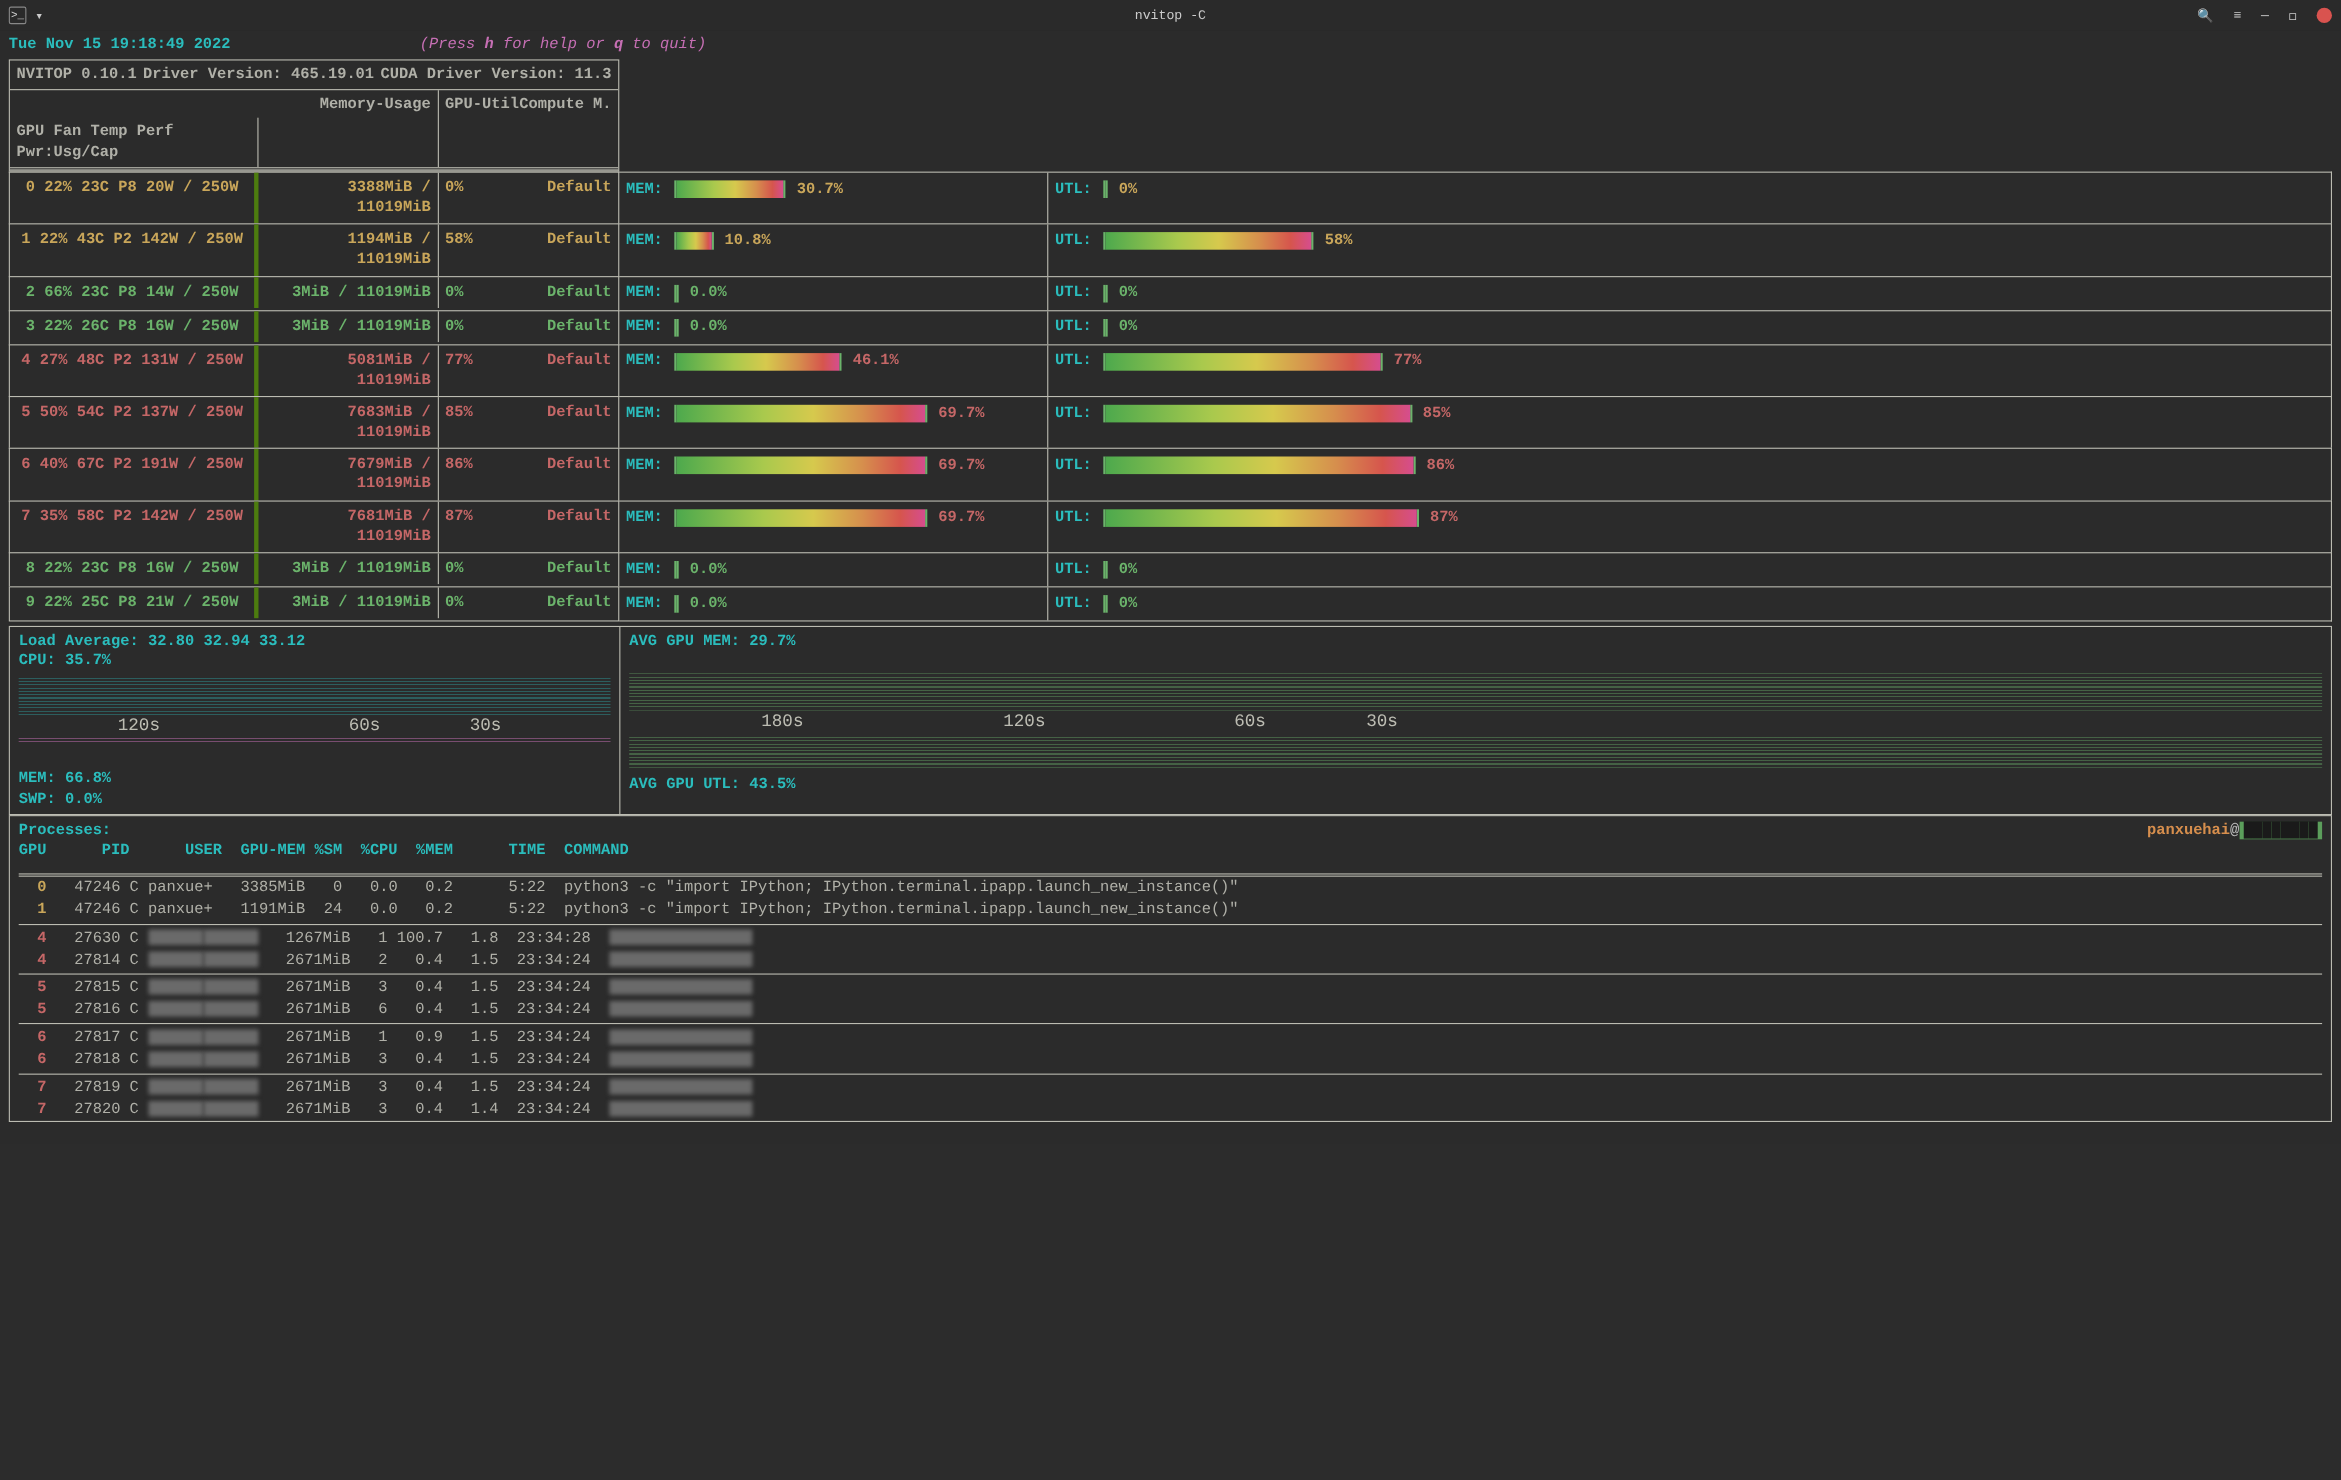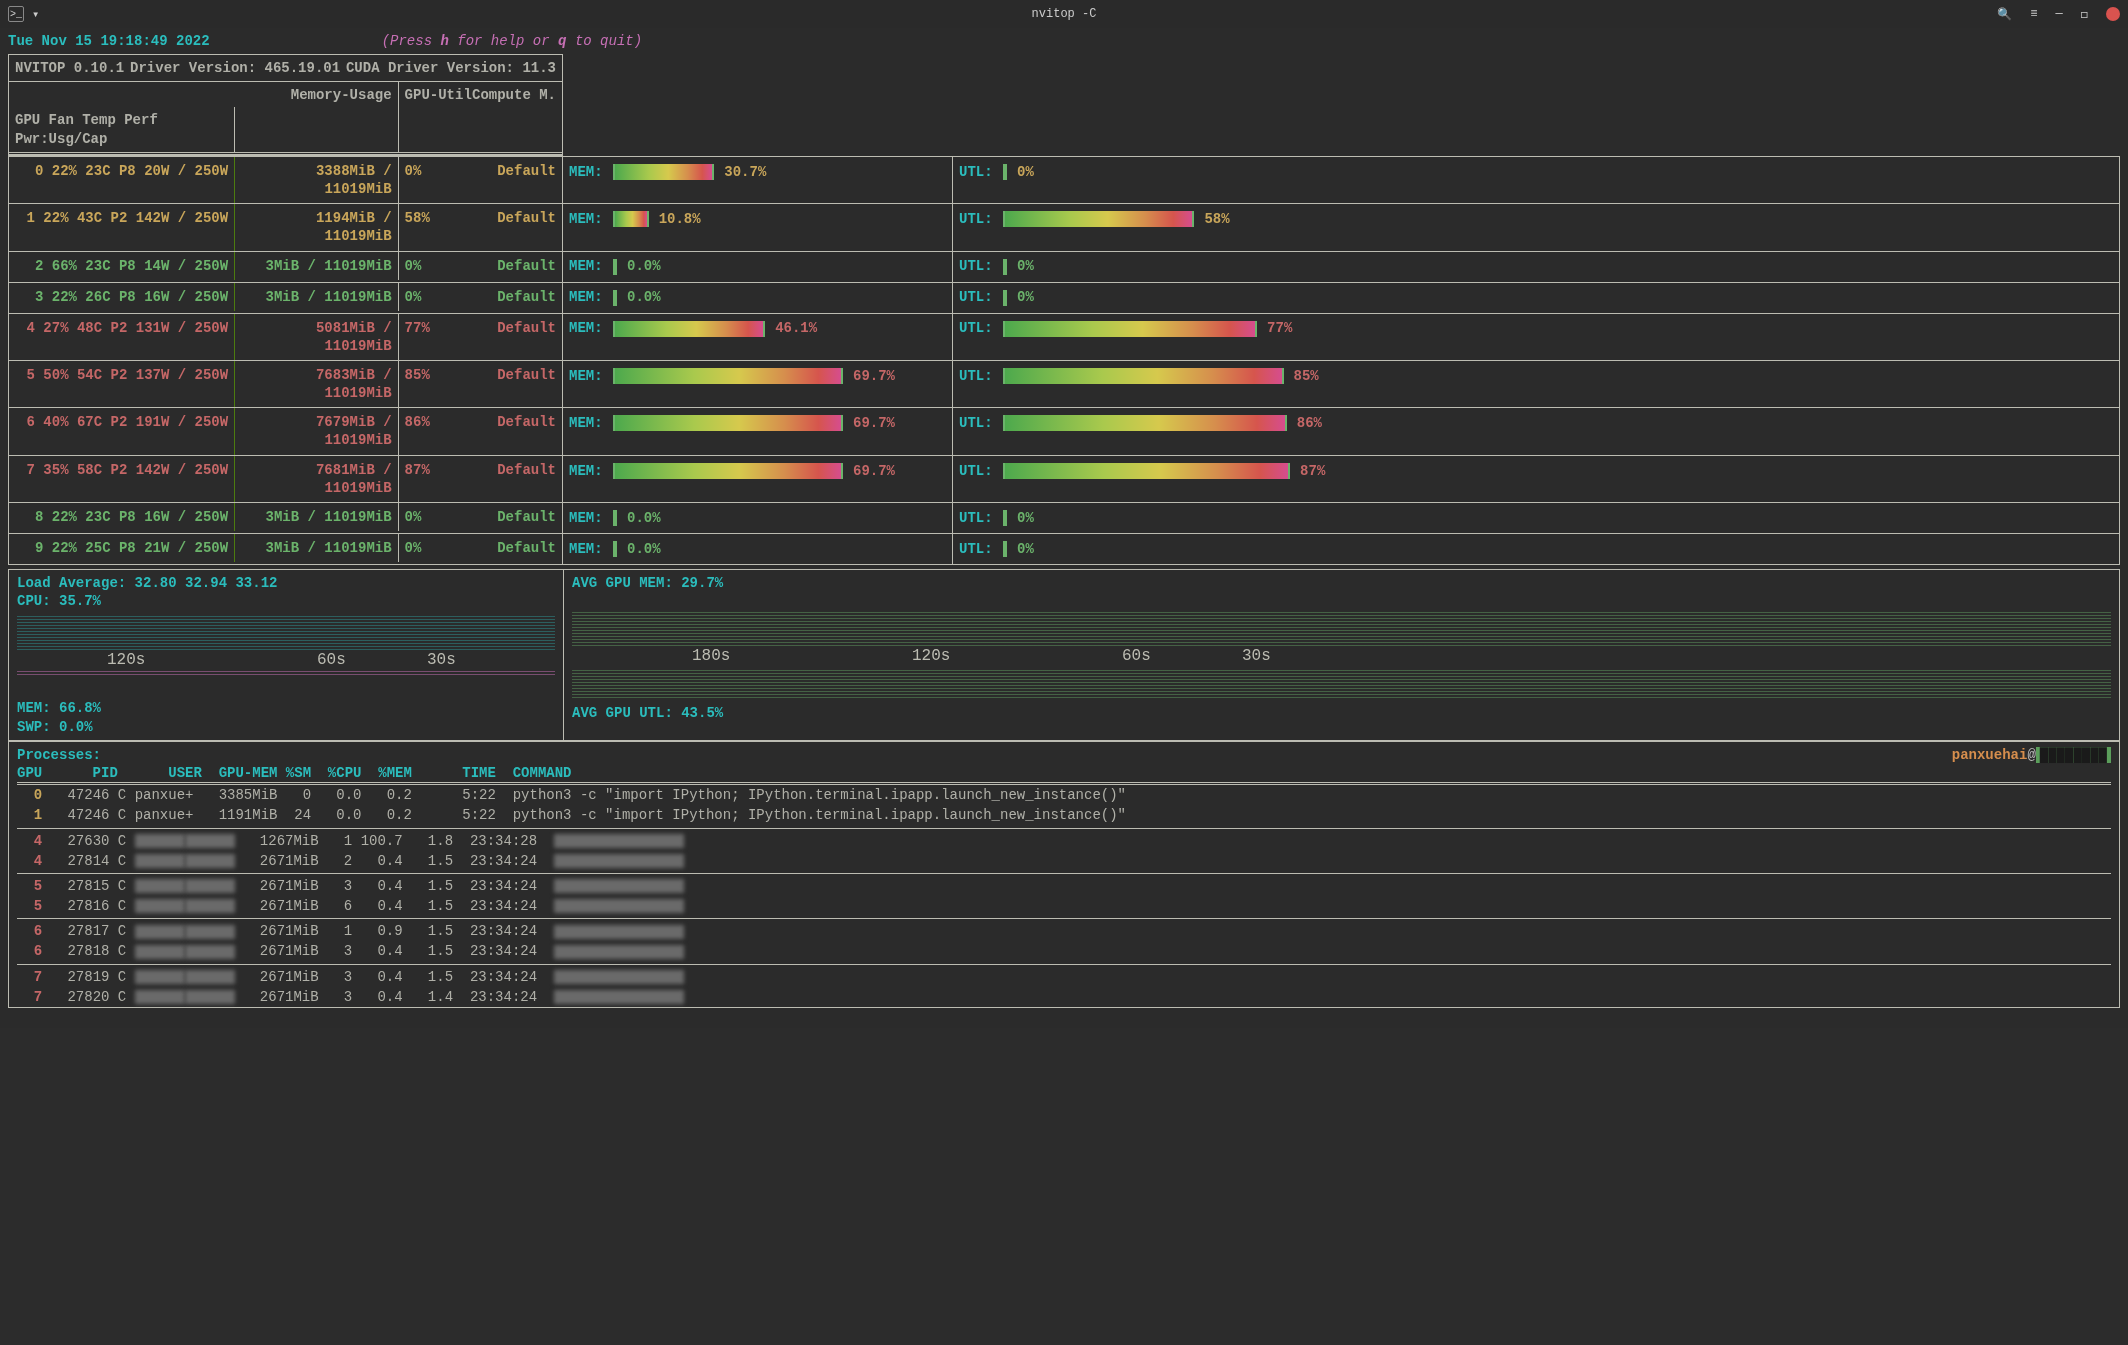--- a/index.html
+++ b/index.html
@@ -66,21 +66,21 @@
   .subhdr > div { padding:4px 6px; }
   .subhdr .a { width:227px; border-right:1px solid #bcbcb2; font-weight:bold;margin-top:25px;}
   .subhdr .b { width:164px; border-right:1px solid #bcbcb2; text-align:right; font-weight:bold;}
   .subhdr .c { width:164px; font-weight:bold;}
   .gpu-row {
     display:flex;
     border-bottom:1px solid #bcbcb2;
   }
   .gpu-row:last-child { border-bottom:none; }
   .gpu-row > div { padding:5px 6px; }
-  .cell-a { width:227px; border-right:1px solid #4d7c0f; text-align:right;}
+  .cell-a { width:227px; border-right:4px solid #4d7c0f; text-align:center;}
   .cell-b { width:164px; border-right:1px solid #bcbcb2; text-align:right;}
   .cell-c { width:164px; text-align:right;}
   .bar-line { display:flex; align-items:center; gap:10px; height:26px; }
   .lbl { color:#2bbdbd; font-weight:bold; min-width:34px;}
   .bartrack {
     flex:0 0 auto;
     height:16px;
     border-left:2px solid #6bb36b;
     border-right:2px solid #6bb36b;
     position:relative;
@@ -106,21 +106,21 @@
   .axis { position:relative; height:18px; color:#bcbcb2; }
   .axis span { position:absolute; top:0; font-size:16px;}
   .axis .line { position:absolute; top:8px; left:0; right:0; border-top:1px solid #555; z-index:-1;}
   .proc-box {
     border:1.5px solid #bcbcb2;
     padding:4px 8px 0 8px;
   }
   .proc-hdr-row { display:flex; justify-content:space-between; }
   .userhost { }
   .hostbox { background:#5b9e5b; color:#1a1a1a; padding:0 4px; font-weight:bold;}
-  .proc-cols { font-weight:bold; border-bottom:3px double #bcbcb2; padding-bottom:0; white-space:pre;}
+  .proc-cols { font-weight:bold; border-bottom:3px double #bcbcb2; padding-bottom:12px; white-space:pre;}
   .proc-line { white-space:pre; padding:1px 0;}
   .sep { border-top:1px solid #bcbcb2; margin:2px 0;}
   .censor { background:#6a6a6a; display:inline-block; height:14px; vertical-align:middle; border-radius:1px; filter:blur(2px);}
 </style>
 </head>
 <body>
 
 <div class="titlebar">
   <div class="titlebar-left">
     <span class="titlebar-icon">&gt;_</span>

